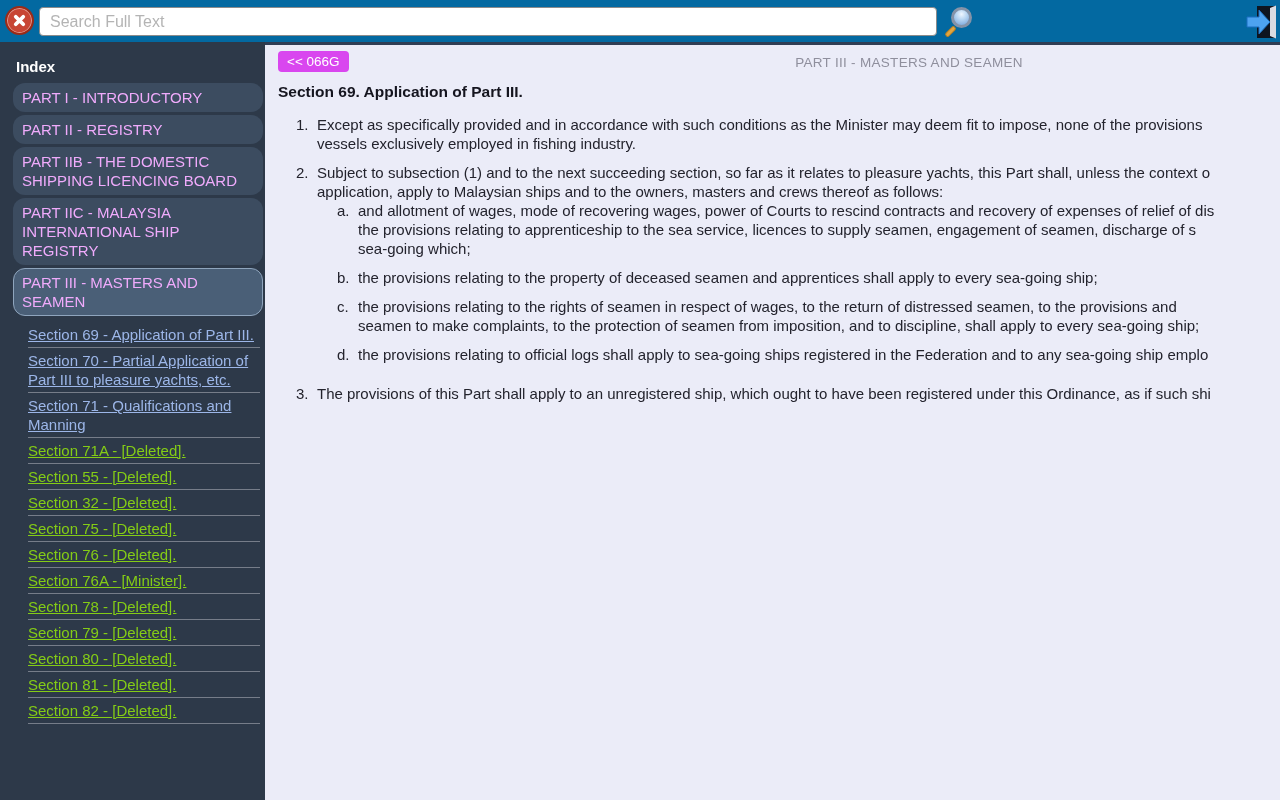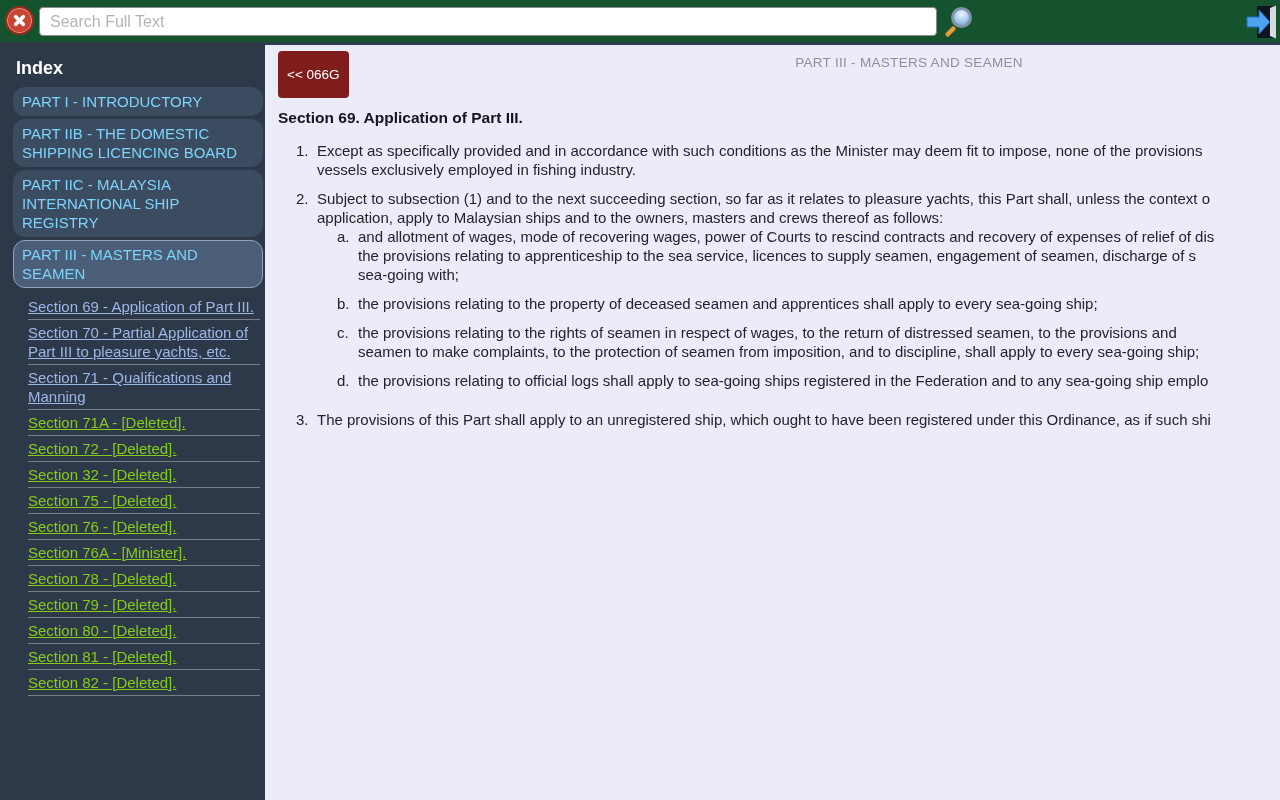--- a/index.html
+++ b/index.html
@@ -6,21 +6,21 @@
   html,body { width:1280px; height:800px; overflow:hidden; }
   body {
     position:relative;
     background:#ebecf8;
     font-family:"Liberation Sans", sans-serif;
   }
 
   
   .topbar {
     position:absolute; left:0; top:0; width:1280px; height:45px;
-    background:#14532d; border-bottom:3px solid #2f3d54;
+    background:#0369a1; border-bottom:3px solid #2f3d54;
   }
   .close-btn {
     position:absolute; left:5px; top:6px; width:29px; height:29px;
     border-radius:50%; background:#c84534; border:2px solid #9a2b18;
     box-shadow: inset 0 0 0 1px rgba(255,255,255,.45);
     display:flex; align-items:center; justify-content:center; cursor:pointer; padding:0;
   }
   .search-input {
     position:absolute; left:39px; top:7px; width:898px; height:29px;
     border:1px solid #8b8b8b; border-radius:4px; background:#fff;
@@ -42,44 +42,44 @@
   .exit-btn {
     position:absolute; right:2px; top:4px; width:33px; height:36px;
     background:transparent; border:none; cursor:pointer; padding:0;
   }
 
   
   .sidebar {
     position:absolute; left:0; top:42px; width:265px; height:758px;
     background:#2d3949; overflow:hidden;
   }
-  .sidebar-heading { margin:16px 0 8px 16px; color:#ffffff; font-weight:bold; font-size:18px; }
+  .sidebar-heading { margin:16px 0 8px 16px; color:#ffffff; font-weight:bold; font-size:15px; }
   .part-btn {
     margin:0 2px 3px 13px; width:250px; padding:5px 9px;
-    background:#3c4c60; border-radius:12px; color:#7dd3fc;
+    background:#3c4c60; border-radius:12px; color:#f0abfc;
     font-size:15px; line-height:19px; cursor:pointer;
   }
   .part-btn.selected { background:#4a5f77; border:1px solid #8fa5bd; padding:4px 8px; }
   .section-list { margin:6px 12px 0 28px; width:232px; }
   .section-item {
     padding:3px 0; border-bottom:1px solid #767d89;
     font-size:15px; line-height:19px; text-decoration:underline; cursor:pointer;
   }
   .section-item.active { color:#9cb6e8; }
   .section-item.deleted { color:#84cc16; }
 
   
   .content {
     position:absolute; left:265px; top:45px; width:1015px; height:755px;
     background:#ebecf8; overflow:hidden;
   }
   .content-inner { position:relative; width:1288px; }
   .back-btn {
-    display:inline-block; margin:6px 0 0 13px; padding:16px 9px;
-    background:#7f1d1d; color:#fff; border:none; border-radius:4px;
+    display:inline-block; margin:6px 0 0 13px; padding:3px 9px;
+    background:#d946ef; color:#fff; border:none; border-radius:4px;
     font-size:13.5px; font-family:"Liberation Sans", sans-serif; cursor:pointer;
   }
   .part-header {
     position:absolute; left:0; top:10px; width:1288px; text-align:center;
     color:#8f8f9d; font-size:13.5px; letter-spacing:.3px;
   }
   .section-title { margin:11px 0 0 13px; font-size:15.5px; font-weight:bold; color:#15151f; }
   .olist { margin-top:14px; color:#23232d; }
   .li { display:flex; margin-bottom:10px; }
   .li > .marker { flex:none; width:21px; margin-left:31px; font-size:15px; line-height:19px; }
@@ -108,30 +108,31 @@
       <path d="M25 4 l6 -2.5 v33 l-6 -2.5 z" fill="#d8dce2"></path>
       <path d="M2 13 h12 v-7 l11 12 -11 12 v-7 h-12 z" fill="#4da3f0" stroke="#1a6fc0" stroke-width="1"></path>
     </svg>
   </button>
 </div>
 
 <div class="sidebar">
   <div class="sidebar-heading">Index</div>
 
   <div class="part-btn">PART I - INTRODUCTORY</div>
+  <div class="part-btn">PART II - REGISTRY</div>
   <div class="part-btn">PART IIB - THE DOMESTIC SHIPPING LICENCING BOARD</div>
   <div class="part-btn">PART IIC - MALAYSIA INTERNATIONAL SHIP REGISTRY</div>
   <div class="part-btn selected">PART III - MASTERS AND SEAMEN</div>
 
   <div class="section-list">
     <div class="section-item active">Section 69 - Application of Part III.</div>
     <div class="section-item active">Section 70 - Partial Application of Part III to pleasure yachts, etc.</div>
     <div class="section-item active">Section 71 - Qualifications and Manning</div>
     <div class="section-item deleted">Section 71A - [Deleted].</div>
-    <div class="section-item deleted">Section 72 - [Deleted].</div>
+    <div class="section-item deleted">Section 55 - [Deleted].</div>
     <div class="section-item deleted">Section 32 - [Deleted].</div>
     <div class="section-item deleted">Section 75 - [Deleted].</div>
     <div class="section-item deleted">Section 76 - [Deleted].</div>
     <div class="section-item deleted">Section 76A - [Minister].</div>
     <div class="section-item deleted">Section 78 - [Deleted].</div>
     <div class="section-item deleted">Section 79 - [Deleted].</div>
     <div class="section-item deleted">Section 80 - [Deleted].</div>
     <div class="section-item deleted">Section 81 - [Deleted].</div>
     <div class="section-item deleted">Section 82 - [Deleted].</div>
   </div>
@@ -158,21 +159,21 @@
         <div class="litext">
           <div class="tline">Subject to subsection (1) and to the next succeeding section, so far as it relates to pleasure yachts, this Part shall, unless the context o</div>
           <div class="tline">application, apply to Malaysian ships and to the owners, masters and crews thereof as follows:</div>
 
           <div class="sublist">
             <div class="subli">
               <span class="marker">a.</span>
               <div class="litext">
                 <div class="tline">and allotment of wages, mode of recovering wages, power of Courts to rescind contracts and recovery of expenses of relief of dis</div>
                 <div class="tline">the provisions relating to apprenticeship to the sea service, licences to supply seamen, engagement of seamen, discharge of s</div>
-                <div class="tline">sea-going with;</div>
+                <div class="tline">sea-going which;</div>
               </div>
             </div>
             <div class="subli">
               <span class="marker">b.</span>
               <div class="litext">
                 <div class="tline">the provisions relating to the property of deceased seamen and apprentices shall apply to every sea-going ship;</div>
               </div>
             </div>
             <div class="subli">
               <span class="marker">c.</span>

